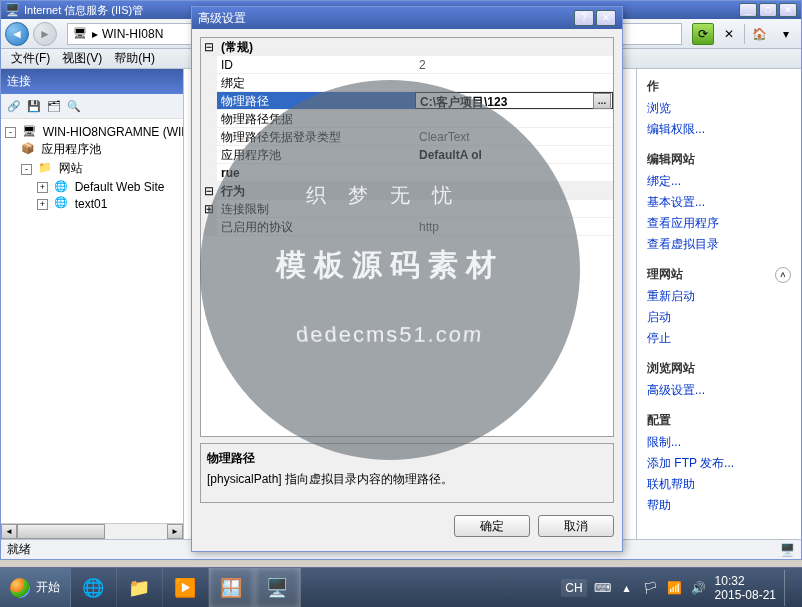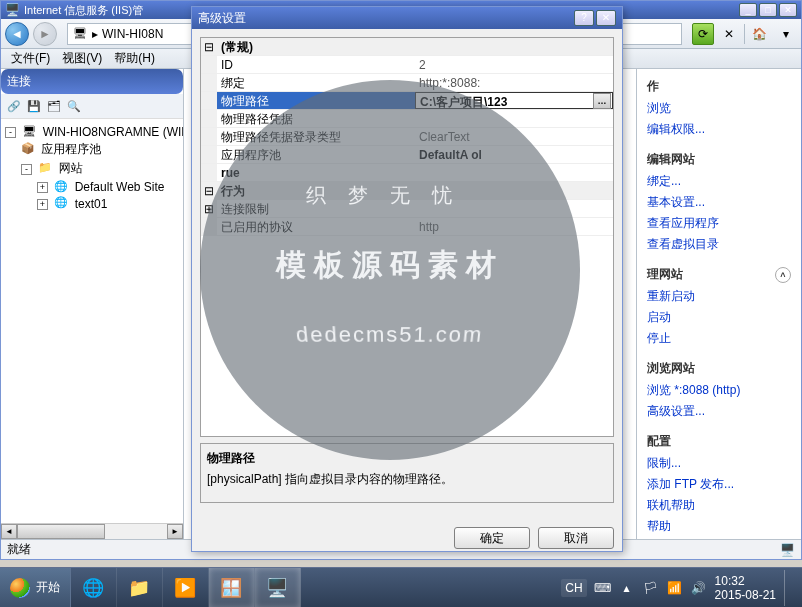--- a/index.html
+++ b/index.html
@@ -19,21 +19,21 @@
 .addr-icon { width: 16px; height: 16px; display: inline-flex; align-items: center; justify-content: center; margin-right: 4px; font-size: 11px; }
 .tool-icon { width: 22px; height: 22px; display: inline-flex; align-items: center; justify-content: center; cursor: pointer; border: 1px solid transparent; border-radius: 2px; }
 .tool-icon.green { background: linear-gradient(#a8e060, #5aa820); border-color: #488818; }
 
 .menubar { height: 20px; background: linear-gradient(#eef2f7, #dfe5ec); border-bottom: 1px solid #b8c2cc; display: flex; align-items: center; padding: 0 4px; }
 .menu-item { padding: 2px 6px; cursor: pointer; }
 
 .content { position: absolute; top: 68px; bottom: 20px; left: 0; right: 0; display: flex; }
 
 .left-panel { width: 183px; border-right: 1px solid #b8c2cc; display: flex; flex-direction: column; background: #fff; }
-.panel-header { background: linear-gradient(#3d5ea8, #5a7fd8); color: #fff; padding: 4px 6px; display: flex; align-items: center; justify-content: space-between; border-radius: 7px; }
+.panel-header { background: linear-gradient(#3d5ea8, #5a7fd8); color: #fff; padding: 4px 6px; display: flex; align-items: center; justify-content: space-between; }
 .panel-tools { display: flex; gap: 2px; padding: 3px 4px; border-bottom: 1px solid #ddd; background: #eef2f7; }
 .panel-tool { width: 18px; height: 18px; display: inline-flex; align-items: center; justify-content: center; cursor: pointer; font-size: 11px; }
 .tree { padding: 4px; overflow: auto; flex: 1; }
 .tree-node { padding: 1px 0; white-space: nowrap; }
 .tree-toggle { display: inline-block; width: 11px; height: 11px; border: 1px solid #888; text-align: center; line-height: 9px; font-size: 9px; margin-right: 3px; cursor: pointer; background: #fff; }
 .tree-icon { display: inline-block; width: 14px; height: 14px; vertical-align: middle; margin-right: 3px; font-size: 11px; }
 .tree-label { vertical-align: middle; }
 .indent-1 { padding-left: 16px; }
 .indent-2 { padding-left: 32px; }
 .scrollbar-h { height: 16px; background: #f0f0f0; border-top: 1px solid #ccc; display: flex; }
@@ -58,21 +58,21 @@
 .pg-row { display: flex; height: 18px; border-bottom: 1px solid #eee; }
 .pg-row.cat { background: #f0f0f0; }
 .pg-row.sel .pg-label { background: #316ac5; color: #fff; }
 .pg-row.sel .pg-value { border: 1px solid #333; }
 .pg-toggle { width: 16px; text-align: center; cursor: pointer; line-height: 18px; background: #f0f0f0; }
 .pg-label { width: 198px; padding-left: 4px; line-height: 18px; }
 .pg-value { flex: 1; padding-left: 4px; line-height: 18px; color: #555; position: relative; }
 .pg-browse { position: absolute; right: 1px; top: 0; width: 18px; height: 16px; background: linear-gradient(#eee,#ccc); border: 1px solid #888; text-align: center; line-height: 14px; cursor: pointer; font-size: 9px; }
 .dlg-help { border: 1px solid #a0a0a0; background: #f0f0f0; height: 60px; margin-top: 6px; padding: 6px; font-size: 11px; }
 .dlg-help .h-title { font-weight: bold; margin-bottom: 4px; }
-.dlg-actions { display: flex; justify-content: flex-end; gap: 8px; margin-top: 24px; }
+.dlg-actions { display: flex; justify-content: flex-end; gap: 8px; margin-top: 12px; }
 .dlg-action-btn { width: 76px; height: 22px; background: linear-gradient(#fefefe, #e0e0e0); border: 1px solid #808080; border-radius: 3px; cursor: pointer; }
 
 
 .watermark { position: absolute; top: 80px; left: 200px; width: 380px; height: 380px; border-radius: 50%; background: #666e76; opacity: .62; z-index: 20; pointer-events: none; display: flex; flex-direction: column; align-items: center; justify-content: center; color: #e7eaee; }
 .wm-top { font-size: 20px; letter-spacing: 22px; margin-top: 20px; font-family: "KaiTi", serif; }
 .wm-mid { font-size: 30px; letter-spacing: 8px; margin: 36px 0; font-weight: bold; }
 .wm-bot { font-size: 22px; letter-spacing: 2px; transform: perspective(200px) rotateX(-14deg); margin-bottom: 30px; }
 
 
 .taskbar { position: absolute; bottom: 0; left: 0; width: 802px; height: 40px; background: linear-gradient(#485c7a, #2d3d54); display: flex; align-items: center; border-top: 1px solid #607090; }
@@ -185,21 +185,20 @@
       <div class="rp-title" style="margin-top:8px">
           <span>理网站</span>
           <span class="rp-chev">˄</span>
         </div>
       <span class="rp-link">重新启动</span>
       <span class="rp-link">启动</span>
       <span class="rp-link">停止</span>
       <div class="rp-title" style="margin-top:8px">
           <span>浏览网站</span>
         </div>
-      <span class="rp-link">浏览 *:8088 (http)</span>
       <span class="rp-link">高级设置...</span>
       <div class="rp-title" style="margin-top:8px">
           <span>配置</span>
         </div>
       <span class="rp-link">限制...</span>
       <span class="rp-link">添加 FTP 发布...</span>
       <span class="rp-link">联机帮助</span>
       <span class="rp-link">帮助</span>
     </div>
   </div>
@@ -223,21 +222,20 @@
         <span class="pg-label" style="font-weight:bold">(常规)</span>
       </div>
       <div class="pg-row">
         <span class="pg-toggle"></span>
           <span class="pg-label">ID</span>
         <span class="pg-value">2</span>
       </div>
       <div class="pg-row">
         <span class="pg-toggle"></span>
           <span class="pg-label">绑定</span>
-        <span class="pg-value">http:*:8088:</span>
       </div>
       <div class="pg-row sel">
         <span class="pg-toggle"></span>
           <span class="pg-label">物理路径</span>
         <span class="pg-value" style="color:#000;font-weight:bold">
           <span>C:\客户项目\123</span>
           <span class="pg-browse">…</span>
         </span>
       </div>
       <div class="pg-row">

